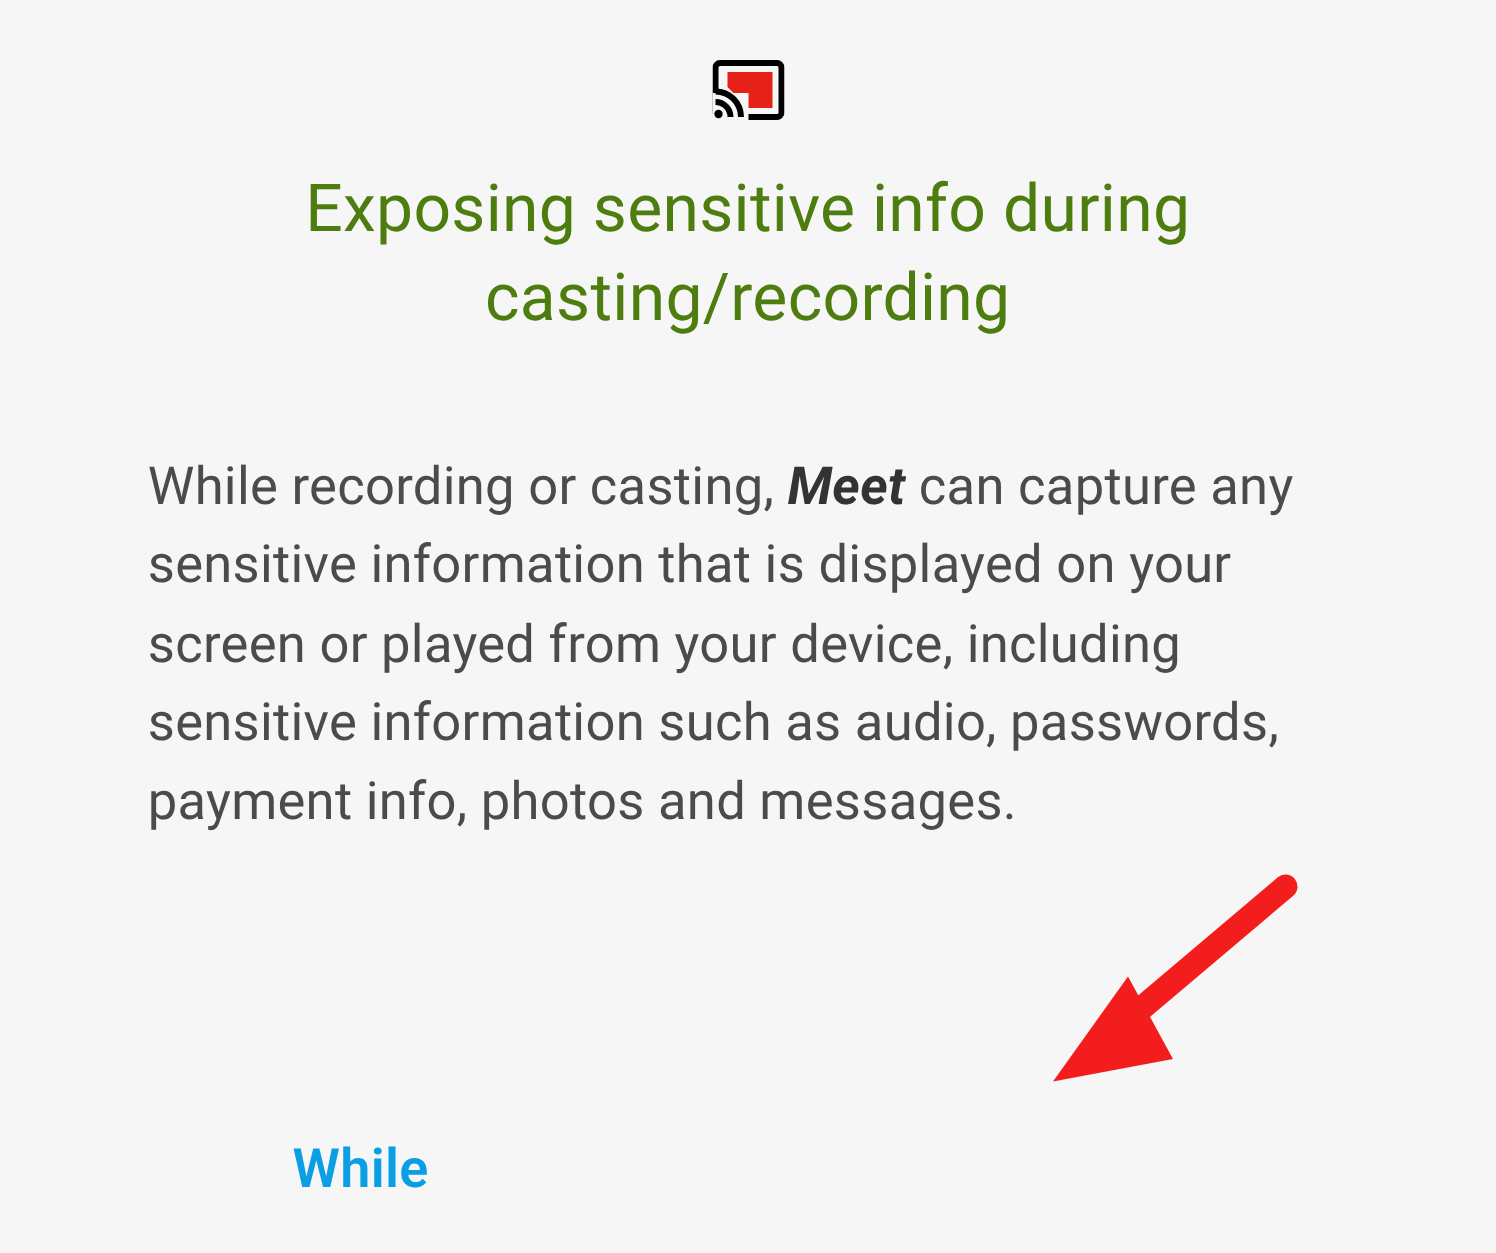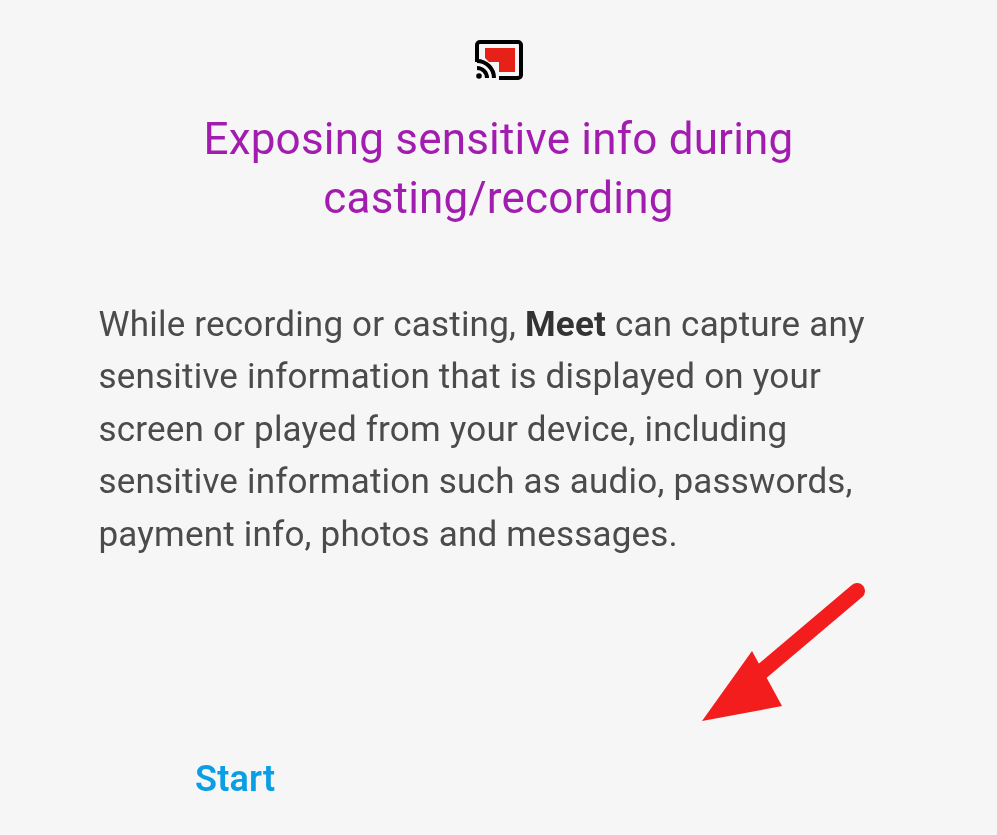--- a/index.html
+++ b/index.html
@@ -21,21 +21,21 @@
     .icon-container {
       margin-bottom: 50px;
     }
     .icon-container svg {
       width: 48px;
       height: 40px;
     }
     .dialog-title {
       font-size: 44px;
       font-weight: 400;
-      color: #a21caf;
+      color: #4d7c0f;
       text-align: center;
       line-height: 1.35;
       max-width: 860px;
       margin-bottom: 70px;
       letter-spacing: 0.2px;
     }
     .dialog-body {
       font-size: 35px;
       color: #4b4b4b;
       line-height: 1.5;
@@ -45,20 +45,21 @@
       letter-spacing: 0.2px;
     }
     .dialog-body .lead {
       display: inline;
       margin-top: 12px;
     }
     .dialog-body .app-name {
       font-weight: 700;
       display: inline;
       color: #333;
+      font-style: italic;
     }
     .dialog-body .tail {
       display: inline;
     }
     .button-row {
       position: absolute;
       bottom: 35px;
       left: 0;
       right: 0;
       display: flex;
@@ -103,21 +104,21 @@
   </svg>
 </div>
 
 <h1 class="dialog-title" style="margin-top:70px;">Exposing sensitive info during casting/recording</h1>
 
 <p class="dialog-body">
   <span class="lead">While recording or casting, </span><span class="app-name">Meet</span><span class="tail"> can capture any sensitive information that is displayed on your screen or played from your device, including sensitive information such as audio, passwords, payment info, photos and messages.</span>
 </p>
 
 <div class="button-row">
-  <button class="dialog-button">Start</button>
+  <button class="dialog-button">While</button>
 </div>
 
 <div class="arrow-annotation">
   <svg viewBox="0 0 220 160">
     <defs>
       <marker id="arrowhead" markerWidth="12" markerHeight="12" refX="6" refY="6" orient="auto">
         <path d="M0,0 L12,6 L0,12 L3,6 Z" fill="#f31d1d"></path>
       </marker>
     </defs>
     <line x1="200" y1="10" x2="70" y2="120" stroke="#f31d1d" stroke-width="16" stroke-linecap="round"></line>

